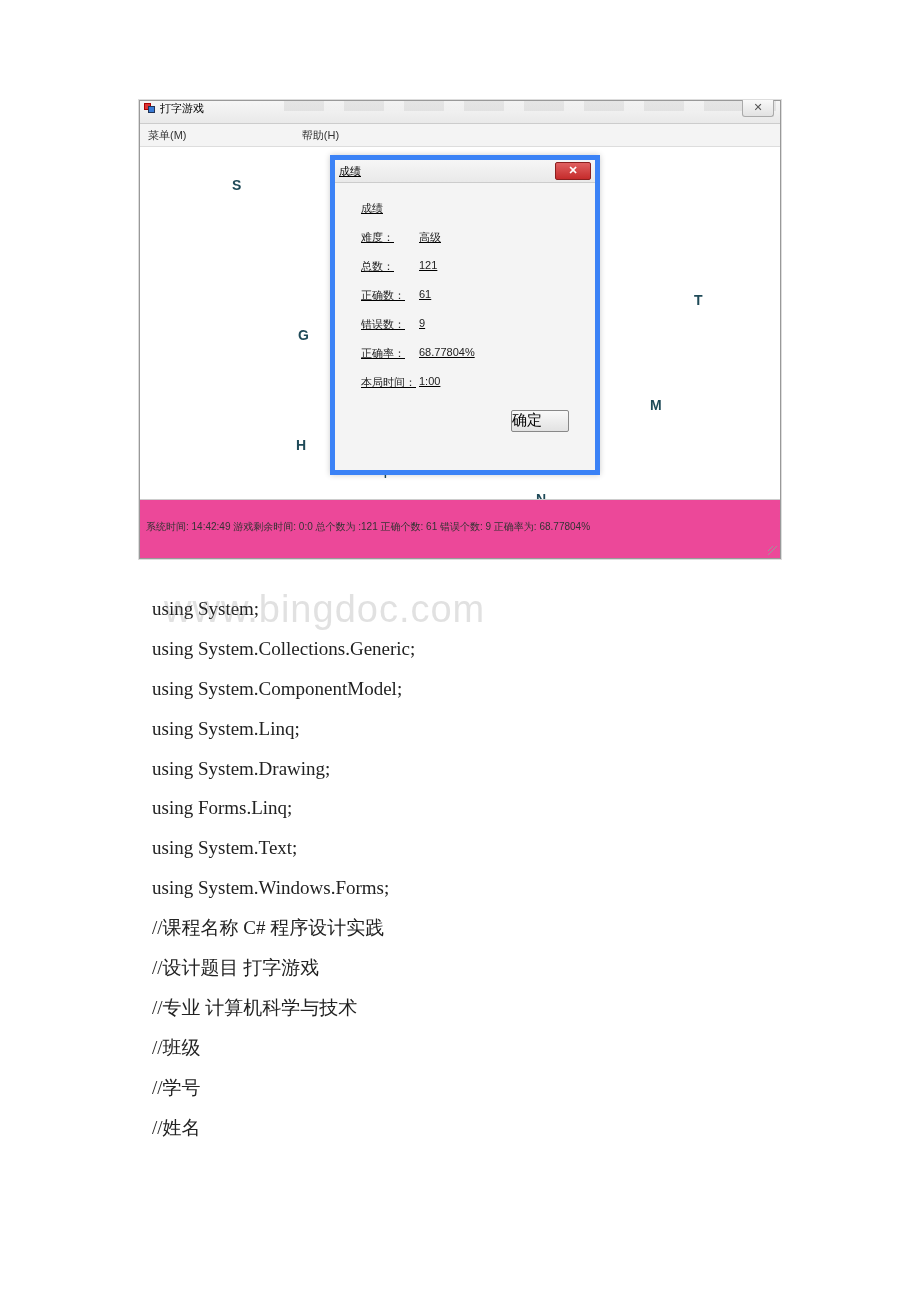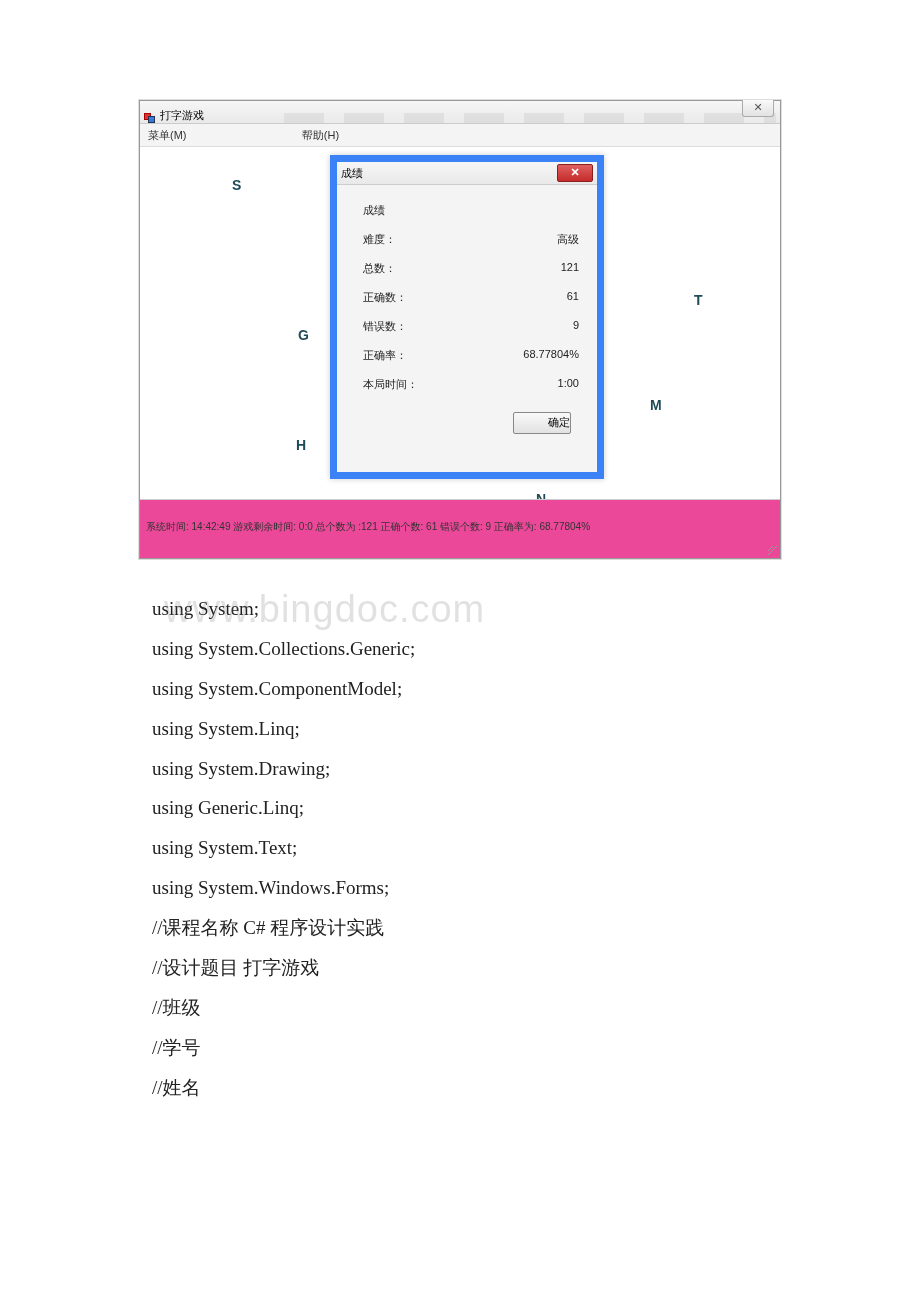--- a/index.html
+++ b/index.html
@@ -19,21 +19,21 @@
     background: #fff;
     box-shadow: 0 0 0 1px #ddd;
     position: relative;
   }
   .titlebar {
     height: 22px;
     background: linear-gradient(#f6f6f6, #e9e9e9);
     border-bottom: 1px solid #ccc;
     font-size: 11px;
     display: flex;
-    align-items: flex-end;
+    align-items: flex-start;
     padding: 0 4px;
     position: relative;
   }
   .titlebar .app-icon {
     width: 12px; height: 12px; margin-right: 4px;
     display: inline-block; position: relative;
   }
   .titlebar .app-icon::before {
     content: ""; position: absolute; left: 0; top: 2px; width: 5px; height: 5px; background: #d33; border: 1px solid #a00;
   }
@@ -78,23 +78,24 @@
     position: absolute;
     font-family: "Tahoma", "Arial", sans-serif;
     font-weight: bold;
     font-size: 14px;
     color: #1f4a58;
   }
   .dialog {
     position: absolute;
     left: 190px; top: 8px;
     width: 260px; height: 310px;
-    border: 7px solid #3b82f6;
+    border: 5px solid #3b82f6;
     background: #f4f4f4;
     box-shadow: 0 0 6px rgba(0,0,0,0.2);
+    text-decoration: underline;
   }
   .dialog .dlg-title {
     height: 22px;
     background: linear-gradient(#f6f6f6,#e9e9e9);
     border-bottom: 1px solid #ccc;
     display: flex; align-items: center;
     font-size: 11px; padding: 0 4px;
     position: relative;
   }
   .dlg-close {
@@ -106,27 +107,27 @@
     text-align: center; line-height: 14px;
   }
   .dlg-body {
     padding: 10px 18px 8px 26px;
     font-size: 11px;
     color: #222;
   }
   .dlg-group-title { margin: 8px 0 14px 0; font-size: 11px; }
   .dlg-row { display: flex; margin-bottom: 14px; }
   .dlg-row .lbl { width: 58px; }
-  .dlg-row .val { flex: 1; text-align: right; }
+  .dlg-row .val { flex: 1; }
   .dlg-ok {
     position: absolute; right: 26px; bottom: 38px;
     width: 56px; height: 20px;
     background: linear-gradient(#f9f9f9,#e2e2e2);
     border: 1px solid #888; border-radius: 2px;
-    font-size: 11px; text-align: right; line-height: 18px;
+    font-size: 15px; text-align: left; line-height: 18px;
   }
   .statusbar {
     height: 18px;
     border-top: 1px solid #ccc;
     background: #ec4899;
     font-size: 10px;
     color: #333;
     padding: 20px 6px;
     white-space: nowrap;
     position: relative;
@@ -226,24 +227,25 @@
       <span class="grip"></span>
     </div>
   </div>
 
   <div class="doc-text" style="position:relative;">
     <div class="english">using System;</div>
     <div class="english">using System.Collections.Generic;</div>
     <div class="english">using System.ComponentModel;</div>
     <div class="english">using System.Linq;</div>
     <div class="english">using System.Drawing;</div>
-    <div class="english">using Generic.Linq;</div>
+    <div class="english">using Forms.Linq;</div>
     <div class="english">using System.Text;</div>
     <div class="english">using System.Windows.Forms;</div>
     <div>//课程名称 C# 程序设计实践</div>
     <div>//设计题目 打字游戏</div>
+    <div>//专业 计算机科学与技术</div>
     <div>//班级</div>
     <div>//学号</div>
     <div>//姓名</div>
   </div>
 
   <div class="watermark">www.bingdoc.com</div>
 </div>
 
 </body></html>

